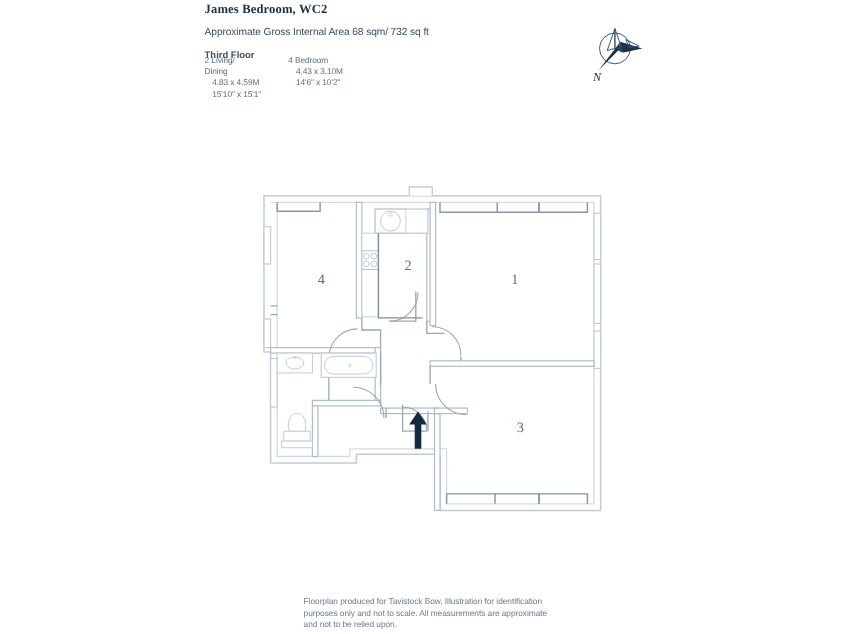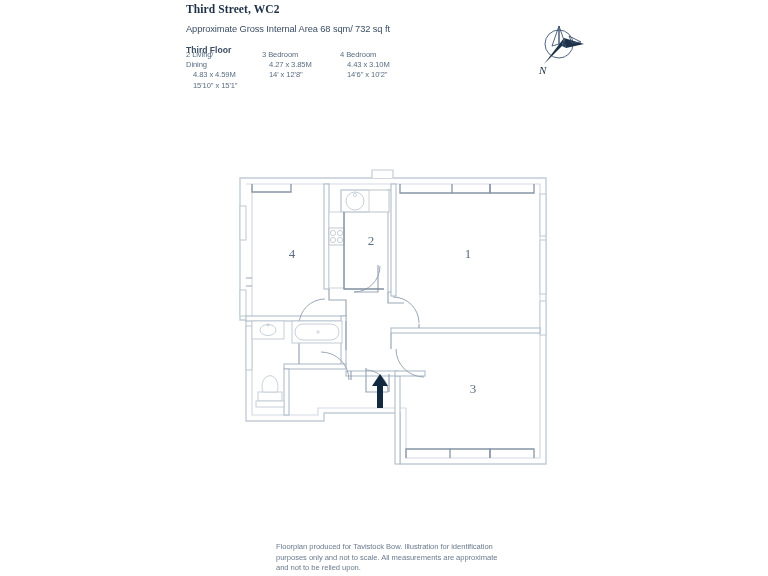--- a/index.html
+++ b/index.html
@@ -94,36 +94,31 @@
     line-height: 10.5px;
     color: #6a7b8e;
     letter-spacing: -0.05px;
   }
   .footer div { white-space: pre-line; }
 </style>
 </head>
 <body>
 
 <div class="header">
-  <div class="prop-title">Third Street, WC2</div>
+  <div class="prop-title">James Bedroom, WC2</div>
   <div class="area-line">Approximate Gross Internal Area 68 sqm/ 732 sq ft</div>
   <div class="floor-line">Third Floor</div>
 </div>
 
 <div class="legend">
   <div class="legend-col lc0">
     <div class="lg-name">2 Living/
 Dining</div>
     <div class="lg-dim">4.83 x 4.59M</div>
     <div class="lg-dim">15'10" x 15'1"</div>
-  </div>
-  <div class="legend-col lc2">
-    <div class="lg-name">3 Bedroom</div>
-    <div class="lg-dim">4.27 x 3.85M</div>
-    <div class="lg-dim">14' x 12'8"</div>
   </div>
   <div class="legend-col lc3">
     <div class="lg-name">4 Bedroom</div>
     <div class="lg-dim">4.43 x 3.10M</div>
     <div class="lg-dim">14'6" x 10'2"</div>
   </div>
 </div>
 
 <div class="compass">
   <svg width="64" height="62" viewBox="0 0 64 62">

